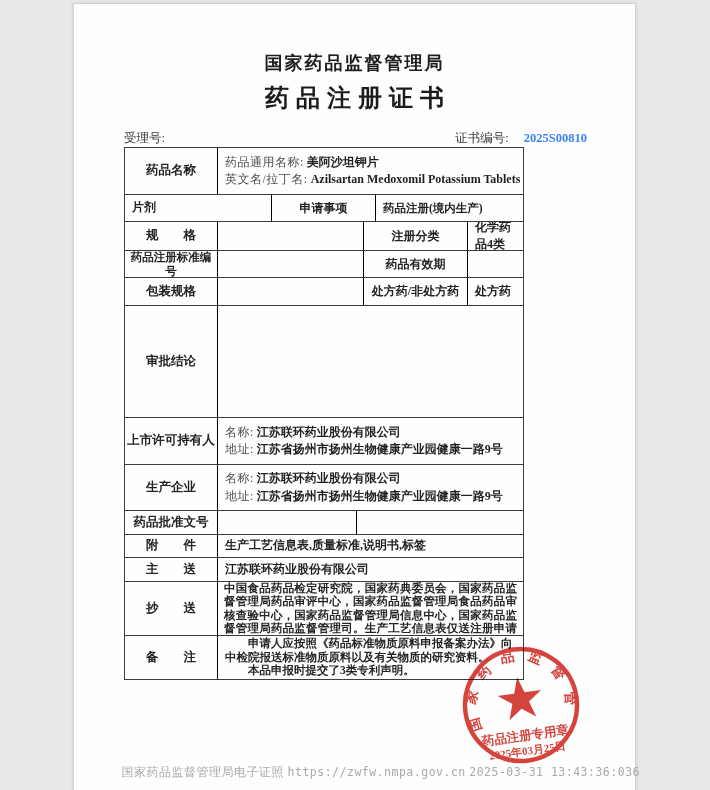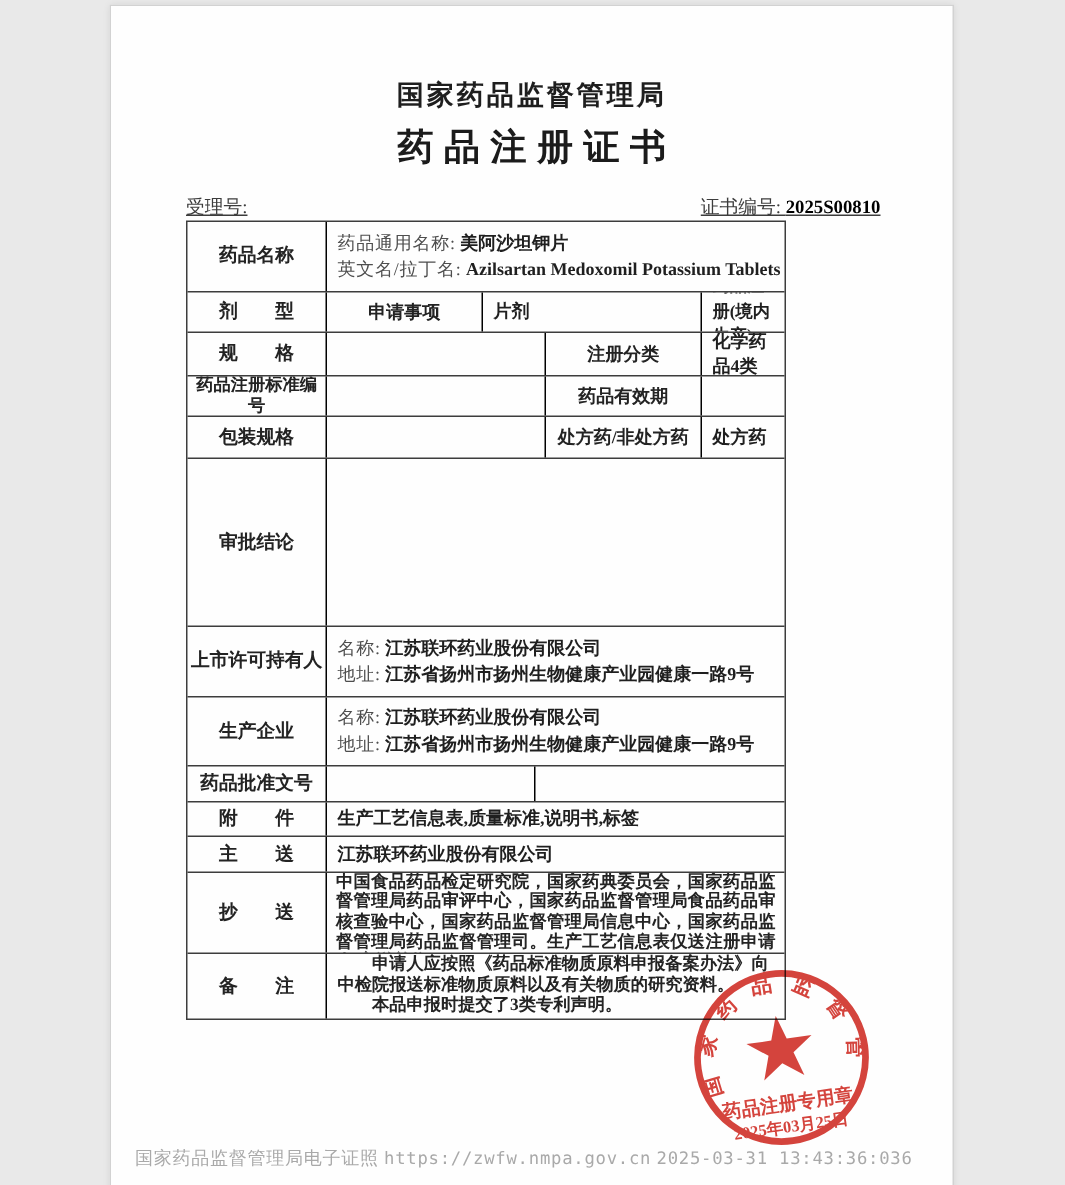--- a/index.html
+++ b/index.html
@@ -19,23 +19,23 @@
     font-size:18px;font-weight:bold;letter-spacing:2px;color:#1e1e1e;
   }
   .doc-title{
     position:absolute;top:78px;left:0;width:100%;text-align:center;
     font-size:24px;font-weight:bold;letter-spacing:7px;padding-left:7px;
     box-sizing:border-box;color:#1b1b1b;
   }
   .meta-row{
     position:absolute;top:126px;left:50px;width:463px;
     display:flex;justify-content:space-between;align-items:flex-end;
-    font-size:12.5px;color:#3c3c3c;text-decoration:underline;
-  }
-  .meta-right b{color:#000000;}
+    font-size:12.5px;color:#3c3c3c;
+  }
+  .meta-right b{color:#3b82f6;margin-left:12px;}
   .cert-table{
     position:absolute;left:50px;top:143px;width:400px;
     border:1px solid #3d3d3d;box-sizing:border-box;background:transparent;
   }
   .row{display:flex;width:100%;box-sizing:border-box;border-top:1px solid #3d3d3d;}
   .row:first-child{border-top:none;}
   .cell{box-sizing:border-box;border-left:1px solid #000000;overflow:hidden;}
   .cell:first-child{border-left:none;}
   .lab{
     width:92px;flex:0 0 92px;display:flex;align-items:center;justify-content:center;
@@ -59,21 +59,21 @@
   .a2{flex:0 0 139px;width:139px;}
   .a3{flex:0 0 141px;width:141px;}
   .a4{flex:1;}
   .small-text{font-size:11.5px;line-height:13.3px;text-align:justify;font-weight:bold;color:#242424;padding:2px 6px;}
   .remarks p{margin:0;text-indent:2em;font-size:11.5px;line-height:13.6px;font-weight:bold;color:#242424;}
   .seal{
     position:absolute;left:367px;top:621px;width:160px;height:160px;
     transform:rotate(-8deg);mix-blend-mode:multiply;opacity:.92;
   }
   .footer{
-    position:absolute;top:760px;left:16px;width:100%;text-align:left;
+    position:absolute;top:760px;left:5px;width:100%;text-align:right;
     font-size:12px;color:#a9a9a9;letter-spacing:.5px;
   }
   .footer .mono{font-family:"DejaVu Sans Mono","Liberation Mono",monospace;font-size:11.5px;}
 </style>
 </head>
 <body>
 
 <div class="stage">
   <div class="page">
 
@@ -96,25 +96,24 @@
       <div class="row" style="height:46px">
         <div class="cell lab">药品名称</div>
         <div class="cell val">
           <div class="vline"><span class="pfx">药品通用名称:</span> <span class="vv">美阿沙坦钾片</span></div>
           <div class="vline"><span class="pfx">英文名/拉丁名:</span> <span class="vv">Azilsartan Medoxomil Potassium Tablets</span></div>
         </div>
       </div>
 
 
       <div class="row" style="height:27px">
-        <div class="cell lab">剂　　型</div>
+        <div class="cell val c2">
+            <span class="vv">片剂</span>
+          </div>
         <div class="cell lab2 c3">申请事项</div>
-        <div class="cell val c2">
-            <span class="vv">片剂</span>
-          </div>
         <div class="cell val c4">
             <span class="vv" style="font-size:11.5px">药品注册(境内生产)</span>
           </div>
       </div>
 
       <div class="row" style="height:29px">
         <div class="cell lab">规　　格</div>
         <div class="cell val c2">
             <span class="vv"></span>
           </div>

